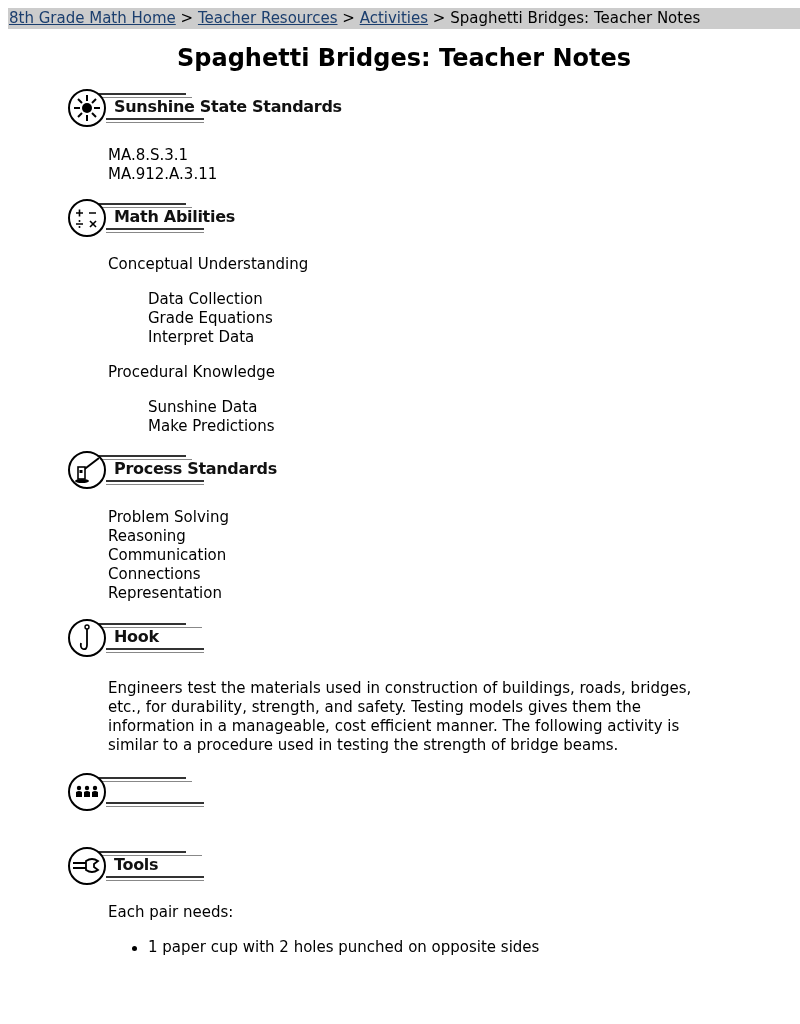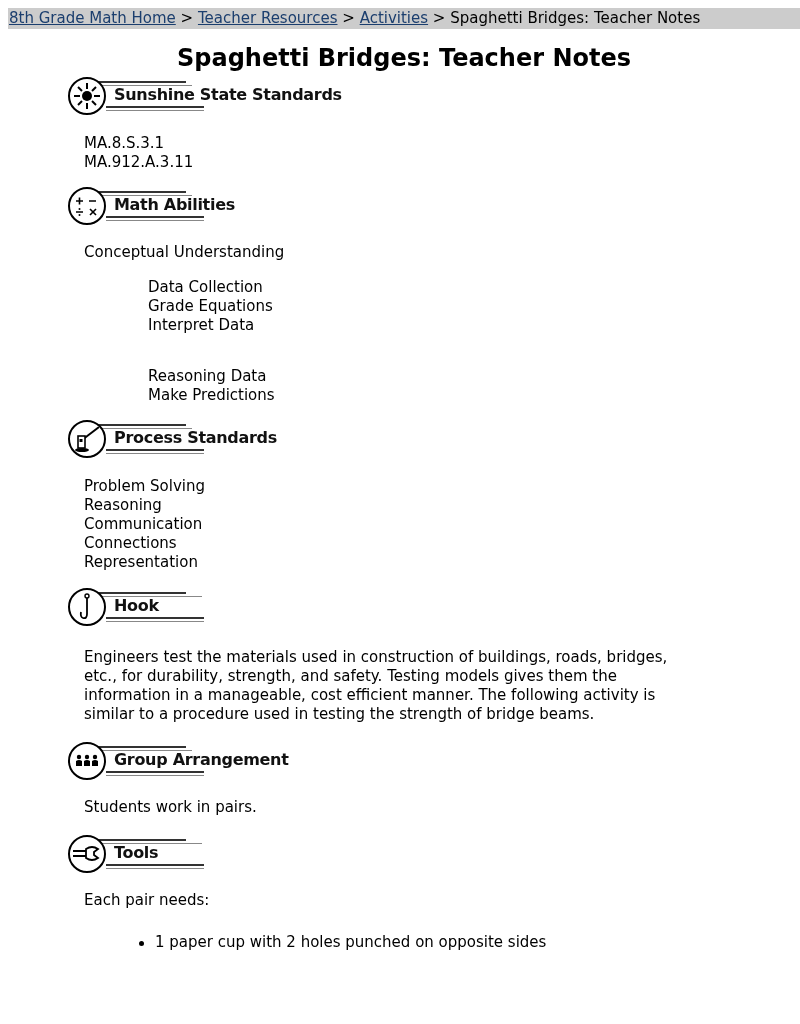--- a/index.html
+++ b/index.html
@@ -12,40 +12,40 @@
       position: absolute; left: 8px; top: 8px; right: 0; height: 21px;
       background: #cccccc; padding-left: 1px; line-height: 21px;
       white-space: nowrap;
     }
     .breadcrumb a { color: #1b3e6e; text-decoration: underline; }
     .breadcrumb .sep { color: #000; }
     h1 {
       position: absolute; left: 8px; right: 0; top: 43px; margin: 0;
       text-align: center; font-size: 24px; font-weight: bold; line-height: 30px;
     }
-    .content { position: absolute; left: 68px; top: 76px; right: 0; }
+    .content { position: absolute; left: 68px; top: 88px; right: 0; }
     .banner { position: relative; height: 40px; }
     .banner .circle {
       position: absolute; left: 0; top: 1px; width: 34px; height: 34px;
       border: 2.5px solid #000; border-radius: 50%; background: #fff;
       display: flex; align-items: center; justify-content: center; overflow: hidden;
     }
     .banner .line1 { position: absolute; left: 28px; top: 5px; height: 2px; background: #333; }
     .banner .line2 { position: absolute; left: 34px; top: 9px; height: 1px; background: #888; }
     .banner .line3 { position: absolute; left: 38px; top: 30px; height: 2px; background: #333; }
     .banner .line4 { position: absolute; left: 38px; top: 34px; height: 1px; background: #888; }
     .banner .title {
       position: absolute; left: 46px; top: 9px;
       font-family: "DejaVu Sans", sans-serif; font-weight: bold; font-size: 16px;
       letter-spacing: -0.3px; line-height: 20px; white-space: nowrap; color: #111;
     }
-    .block { margin-left: 16px; }
+    .block { margin-left: 40px; }
     .sub { margin-left: 80px; }
     .gap { height: 16px; }
-    ul.tools { margin: 7px; padding: 0 0 0 80px; list-style: none; }
+    ul.tools { margin: 0; padding: 0 0 0 80px; list-style: none; }
     ul.tools li { position: relative; }
     ul.tools li::before {
       content: ""; position: absolute; left: -16px; top: 8px;
       width: 5px; height: 5px; border-radius: 50%; background: #000;
     }
     svg { display: block; }
   </style>
 </head>
 <body>
 
@@ -115,23 +115,24 @@
   </div>
   <div style="height:17px"></div>
   <div class="block">Conceptual Understanding</div>
   <div class="gap"></div>
   <div class="sub">
     <div>Data Collection</div>
     <div>Grade Equations</div>
     <div>Interpret Data</div>
   </div>
   <div class="gap"></div>
+  <div class="block">Procedural Knowledge</div>
   <div class="gap"></div>
   <div class="sub">
-    <div>Reasoning Data</div>
+    <div>Sunshine Data</div>
     <div>Make Predictions</div>
   </div>
   <div style="height:14px"></div>
 
   <div class="banner" style="width:200px;">
     <div class="line1" style="width:90px;"></div>
     <div class="line2" style="width:90px;"></div>
     <div class="line3" style="width:98px;"></div>
     <div class="line4" style="width:98px;"></div>
     <div class="circle">
@@ -181,24 +182,22 @@
         <g fill="#000">
           <circle cx="7" cy="11" r="2.2"></circle>
             <path d="M4 20 L4 15 Q7 13 10 15 L10 20 Z"></path>
           <circle cx="15" cy="11" r="2.2"></circle>
             <path d="M12 20 L12 15 Q15 13 18 15 L18 20 Z"></path>
           <circle cx="23" cy="11" r="2.2"></circle>
             <path d="M20 20 L20 15 Q23 13 26 15 L26 20 Z"></path>
         </g>
       </svg>
     </div>
-    <div class="title">Group Arrangement</div>
-  </div>
-  <div style="height:17px"></div>
-  <div class="block">Students work in pairs.</div>
+  </div>
+  <div style="height:17px"></div>
   <div style="height:17px"></div>
 
   <div class="banner" style="width:140px;">
     <div class="line1" style="width:90px;"></div>
     <div class="line2" style="width:100px;"></div>
     <div class="line3" style="width:98px;"></div>
     <div class="line4" style="width:98px;"></div>
     <div class="circle">
       <svg width="30" height="30" viewBox="0 0 30 30">
         <g stroke="#000" stroke-width="1.8" fill="none">

